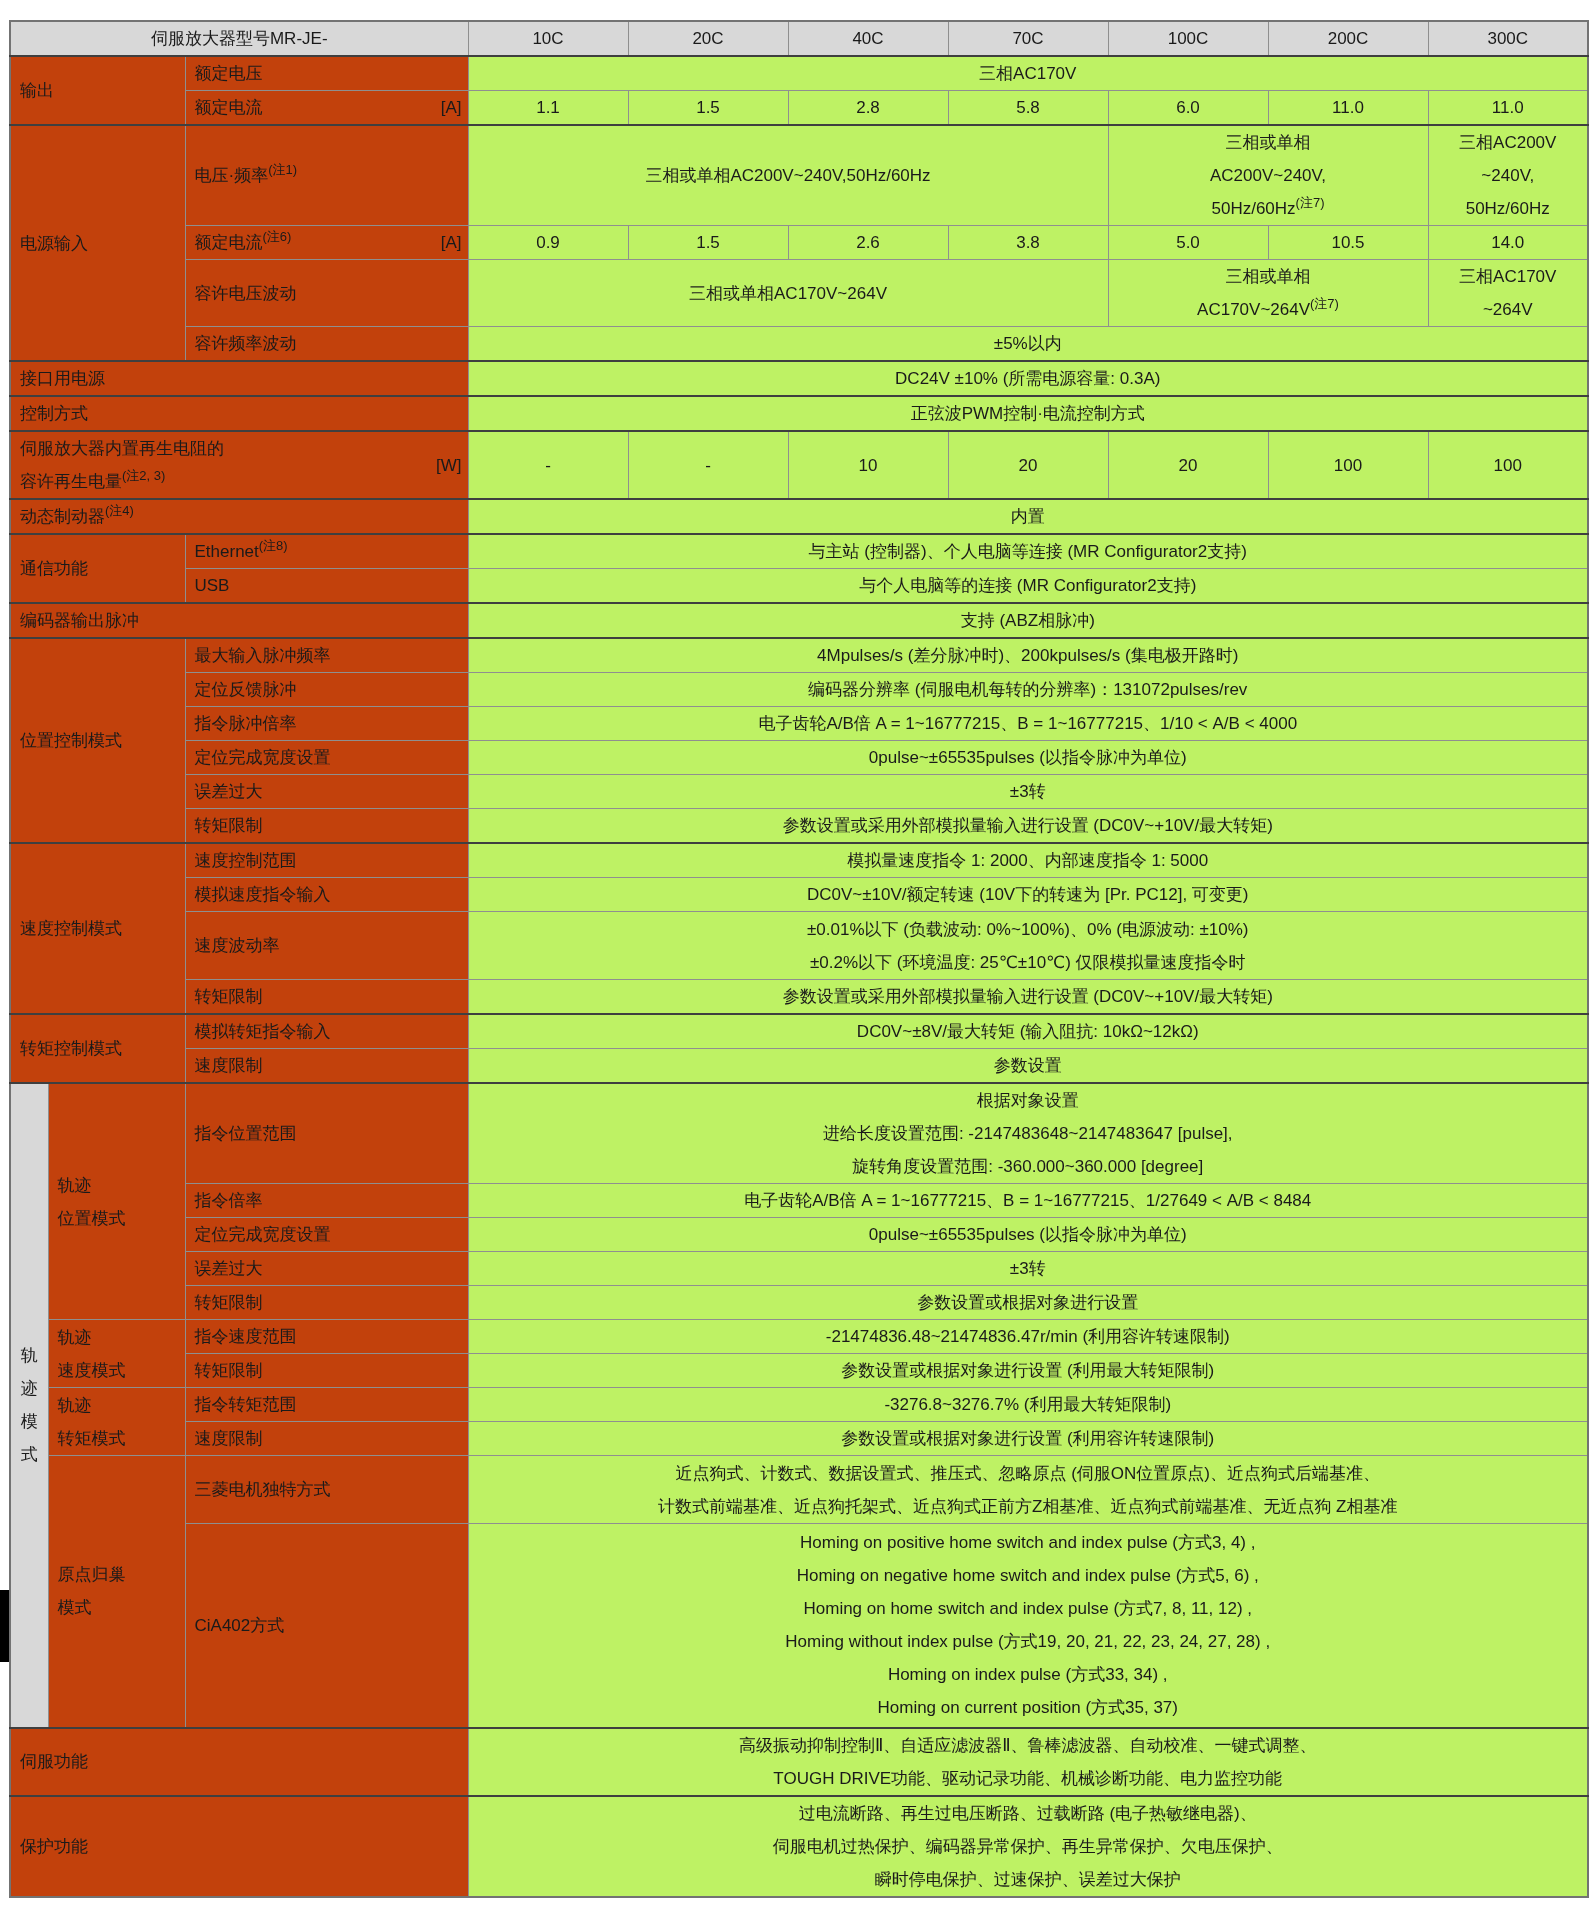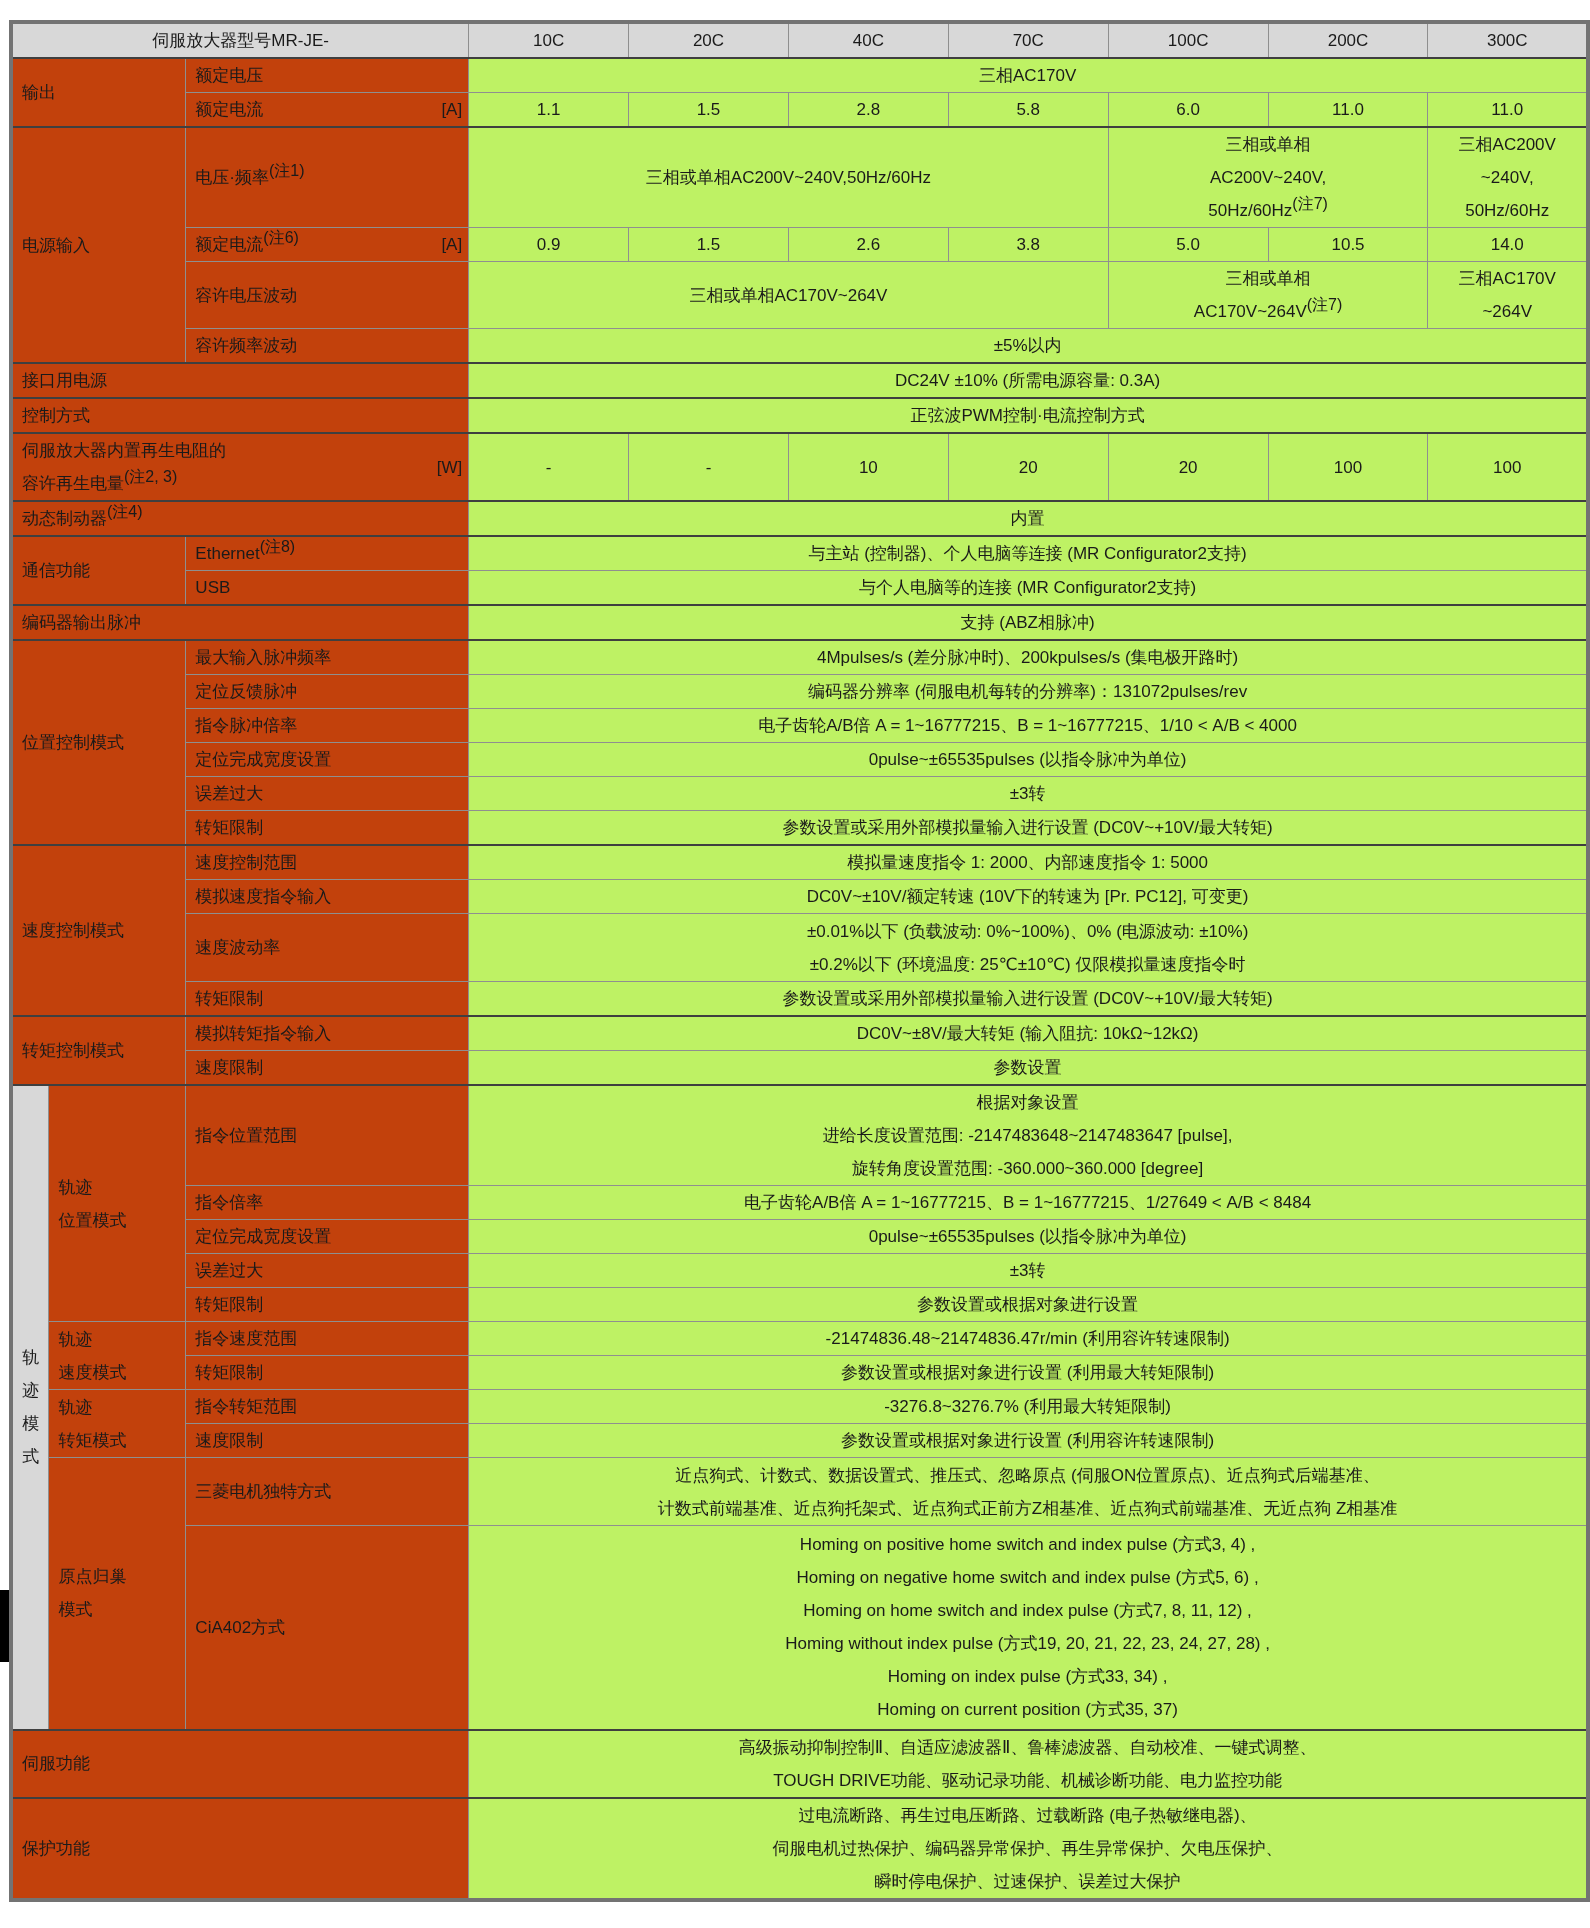--- a/index.html
+++ b/index.html
@@ -3,34 +3,34 @@
 <meta charset="utf-8">
 <style>
   html,body { margin:0; padding:0; }
   body {
     width:1590px; height:1928px; background:#ffffff;
     font-family:"Liberation Sans","DejaVu Sans",sans-serif;
     color:#1a1a1a; position:relative;
   }
   table.spec {
     border-collapse:collapse; table-layout:fixed;
-    margin:20px 0 0 9px; border:4px solid #737373;
+    margin:20px 0 0 9px; border:2px solid #737373;
   }
   td {
     border:1px solid #8f8f8f;
     font-size:17px; line-height:33px;
     padding:0; overflow:hidden;
     vertical-align:middle;
   }
   td.h  { background:#d8d8d8; text-align:center; }
   td.g, td.s { background:#c2410c; text-align:left; padding:0 6px 0 9px; }
   td.vt { background:#d8d8d8; text-align:center; padding:0; }
   td.v  { background:#bef264; text-align:center; padding:0 4px; }
   tr.sec td { border-top:2px solid #3f3f3f; }
-  sup { font-size:16px; line-height:0; vertical-align:super; }
+  sup { font-size:13px; line-height:0; vertical-align:super; }
   .uw { display:flex; justify-content:space-between; align-items:center; }
   .uw .unit { padding-left:4px; white-space:nowrap; }
   .edge-marker { position:absolute; left:0; top:1590px; width:9px; height:72px; background:#000; }
 </style>
 </head>
 <body>
 
 <div class="edge-marker"></div>
 
 <table class="spec">

